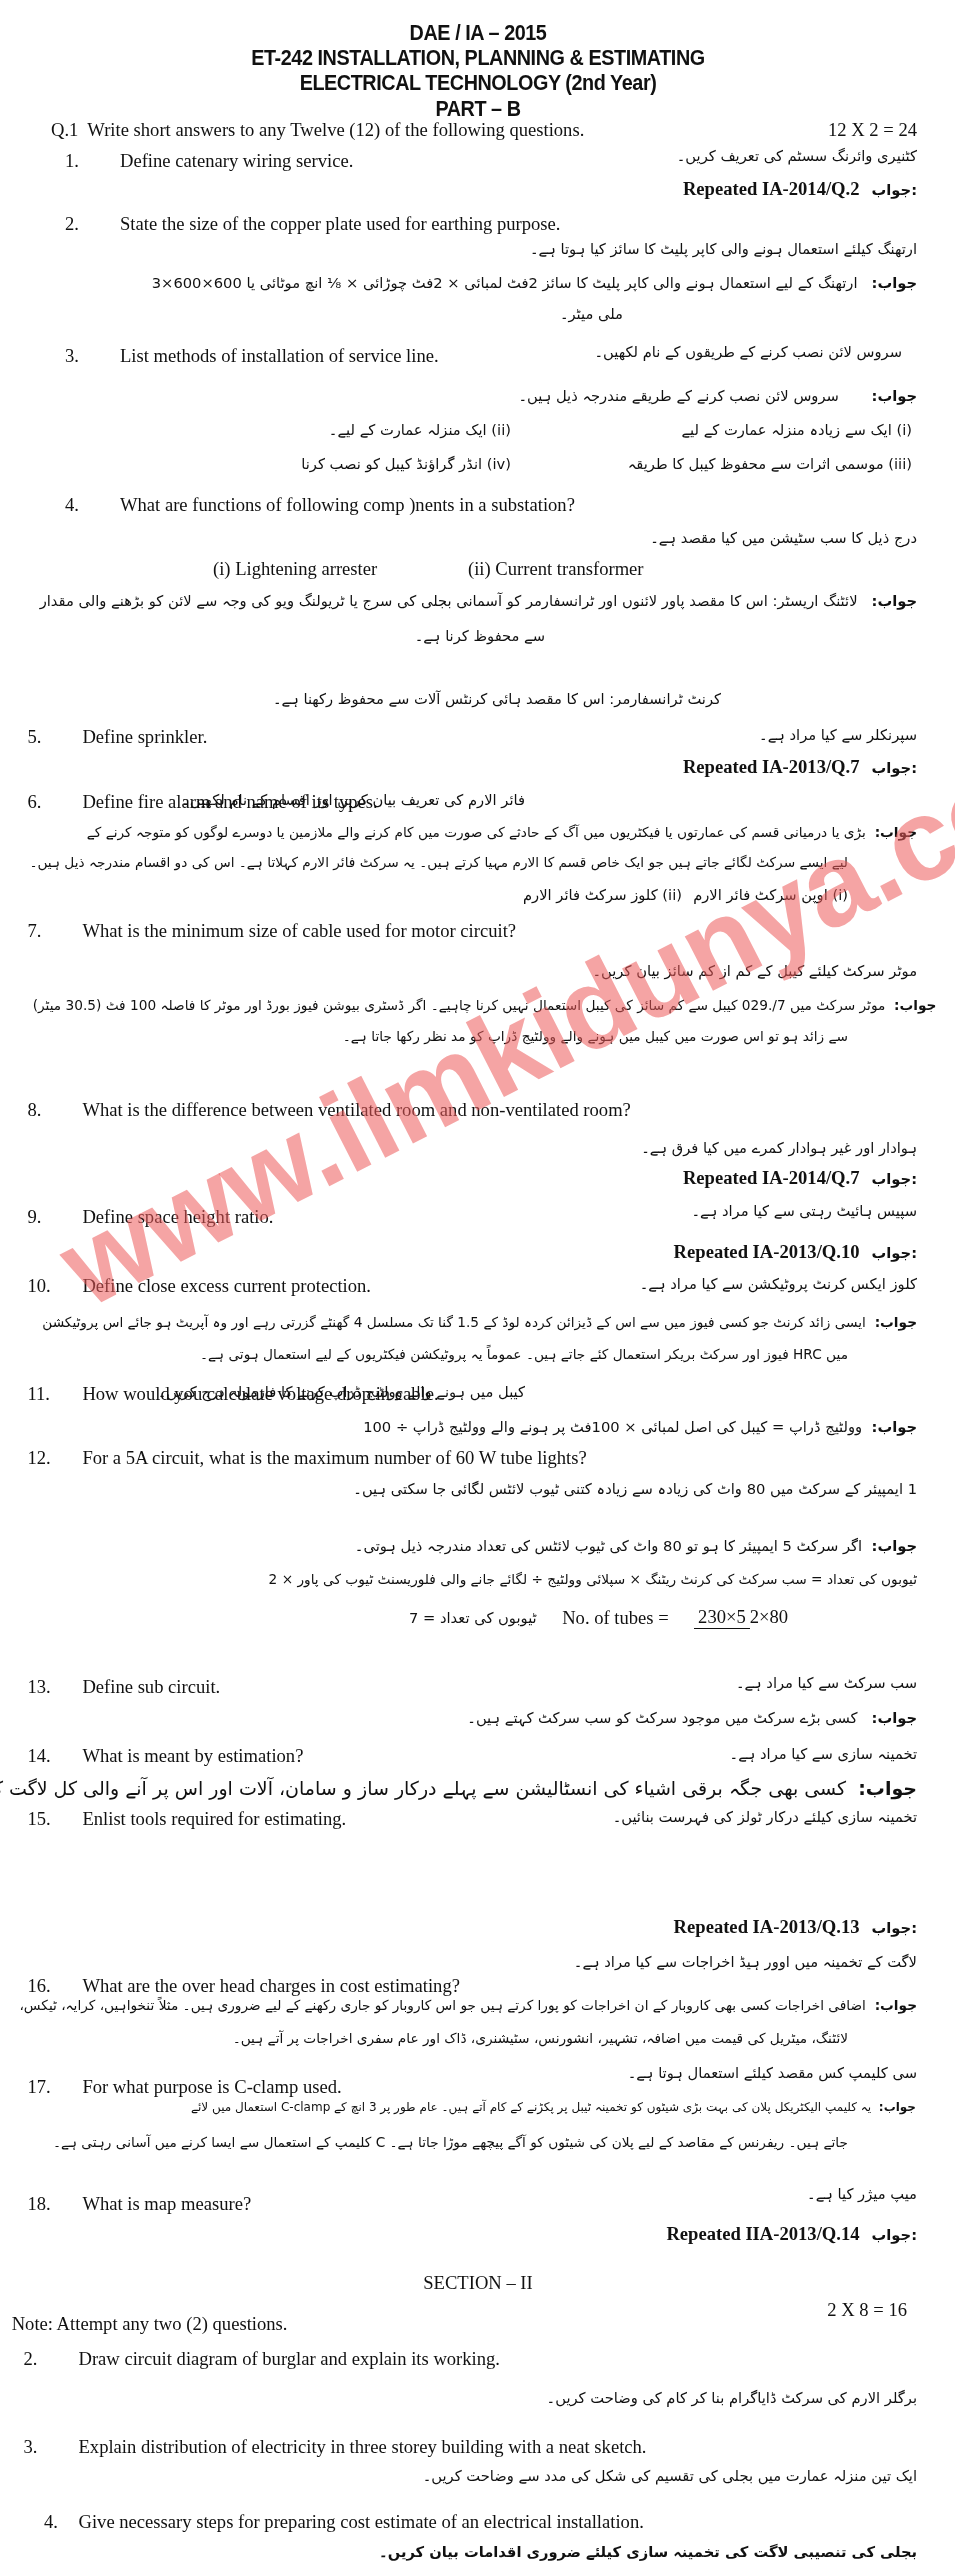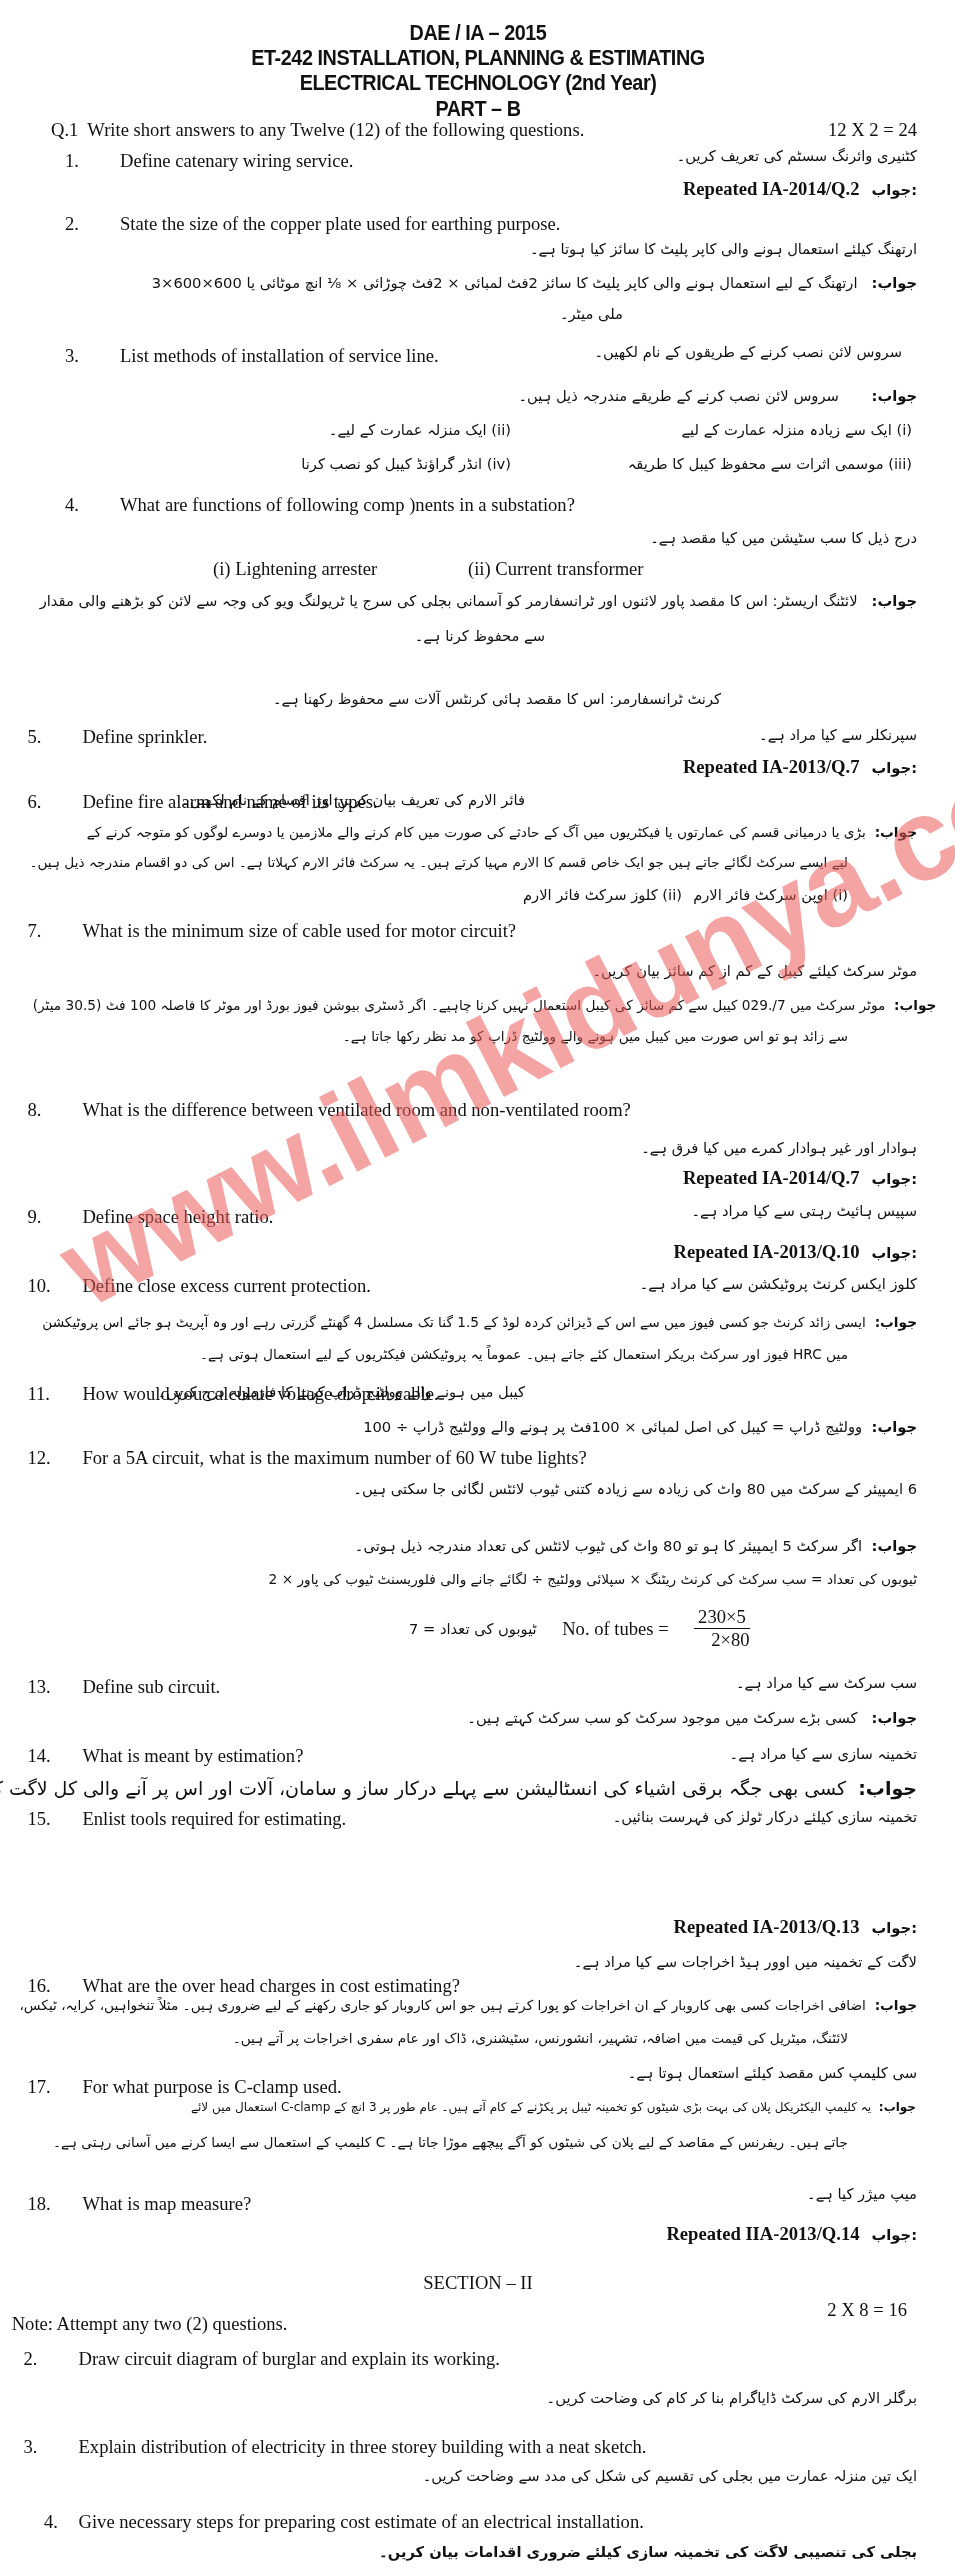--- a/index.html
+++ b/index.html
@@ -13,21 +13,21 @@
   .ur { direction:rtl; font-family:"DejaVu Sans", sans-serif; font-size:14.7px; text-align:right; }
   .urb { font-weight:bold; }
   .num { display:inline-block; width:55px; }
   .rep { font-size:18.6px; font-weight:bold; }
   .watermark {
     position:absolute; left:39px; top:1214px; font-family:"Liberation Sans", sans-serif;
     font-weight:bold; font-size:116px; color:rgba(236,90,90,0.55);
     transform:rotate(-27deg); transform-origin:left top; white-space:nowrap; letter-spacing:-1px;
     pointer-events:none;
   }
-  .frac { display:inline-flex; flex-direction:column; align-items:flex-end; vertical-align:middle; font-size:18.6px; }
+  .frac { display:inline-flex; flex-direction:row; align-items:flex-start; vertical-align:middle; font-size:18.6px; }
   .frac .top { border-bottom:1px solid #111; padding:0 3.9px; }
 </style>
 </head>
 <body>
 
 <div class="abs hdr" style="top:19.6px;">DAE / IA – 2015</div>
 <div class="abs hdr" style="top:45px;">ET-242 INSTALLATION, PLANNING &amp; ESTIMATING</div>
 <div class="abs hdr" style="top:70px;"><span>ELECTRICAL TECHNOLOGY (2nd Year)</span></div>
 <div class="abs hdr" style="top:96px;">PART – B</div>
 
@@ -89,21 +89,21 @@
 <div class="abs en" style="left:27.4px; top:1275px;"><span class="num">10.</span><span>Define close excess current protection.</span></div>
 <div class="abs ur" style="right:39px; top:1275px;">کلوز ایکس کرنٹ پروٹیکشن سے کیا مراد ہے۔</div>
 <div class="abs ur" style="right:39px; top:1314px; font-size:13.7px;"><span class="urb">جواب:</span>&nbsp;&nbsp;<span>ایسی زائد کرنٹ جو کسی فیوز میں سے اس کے ڈیزائن کردہ لوڈ کے 1.5 گنا تک مسلسل 4 گھنٹے گزرتی رہے اور وہ آپریٹ ہو جائے اس پروٹیکشن</span></div>
 <div class="abs ur" style="right:108px; top:1346px; font-size:13.7px;">میں HRC فیوز اور سرکٹ بریکر استعمال کئے جاتے ہیں۔ عموماً یہ پروٹیکشن فیکٹریوں کے لیے استعمال ہوتی ہے۔</div>
 
 <div class="abs en" style="left:27.4px; top:1383px;"><span class="num">11.</span><span>How would you calculate voltage drop in cable.</span></div>
 <div class="abs ur" style="right:431px; top:1383px;">کیبل میں ہونے والے وولٹیج ڈراپ کرنے کا فارمولہ درج کریں۔</div>
 <div class="abs ur" style="right:39px; top:1418px;"><span class="urb">جواب:</span>&nbsp;&nbsp;<span>وولٹیج ڈراپ   =   کیبل کی اصل لمبائی   ×   100فٹ پر ہونے والے وولٹیج ڈراپ   ÷   100</span></div>
 
 <div class="abs en" style="left:27.4px; top:1447px;"><span class="num">12.</span><span>For a 5A circuit, what is the maximum number of 60 W tube lights?</span></div>
-<div class="abs ur" style="right:39px; top:1480px;">6 ایمپیئر کے سرکٹ میں 80 واٹ کی زیادہ سے زیادہ کتنی ٹیوب لائٹس لگائی جا سکتی ہیں۔</div>
+<div class="abs ur" style="right:39px; top:1480px;">1 ایمپیئر کے سرکٹ میں 80 واٹ کی زیادہ سے زیادہ کتنی ٹیوب لائٹس لگائی جا سکتی ہیں۔</div>
 <div class="abs ur" style="right:39px; top:1537px;"><span class="urb">جواب:</span>&nbsp;&nbsp;<span>اگر سرکٹ 5 ایمپیئر کا ہو تو 80 واٹ کی ٹیوب لائٹس کی تعداد مندرجہ ذیل ہوتی۔</span></div>
 <div class="abs ur" style="right:39px; top:1571px; font-size:13.7px;">ٹیوبوں کی تعداد  =  سب سرکٹ کی کرنٹ ریٹنگ  ×  سپلائی وولٹیج  ÷  لگائے جانے والی فلوریسنٹ ٹیوب کی پاور  ×  2</div>
 <div class="abs" style="left:409px; top:1606px; display:flex; align-items:center; gap:25.5px;">
   <span class="ur">ٹیوبوں کی تعداد  =  7</span>
   <span class="en">No. of tubes  =</span>
   <span class="frac">
     <span class="top">230×5</span>
     <span>2×80</span>
   </span>
 </div>

